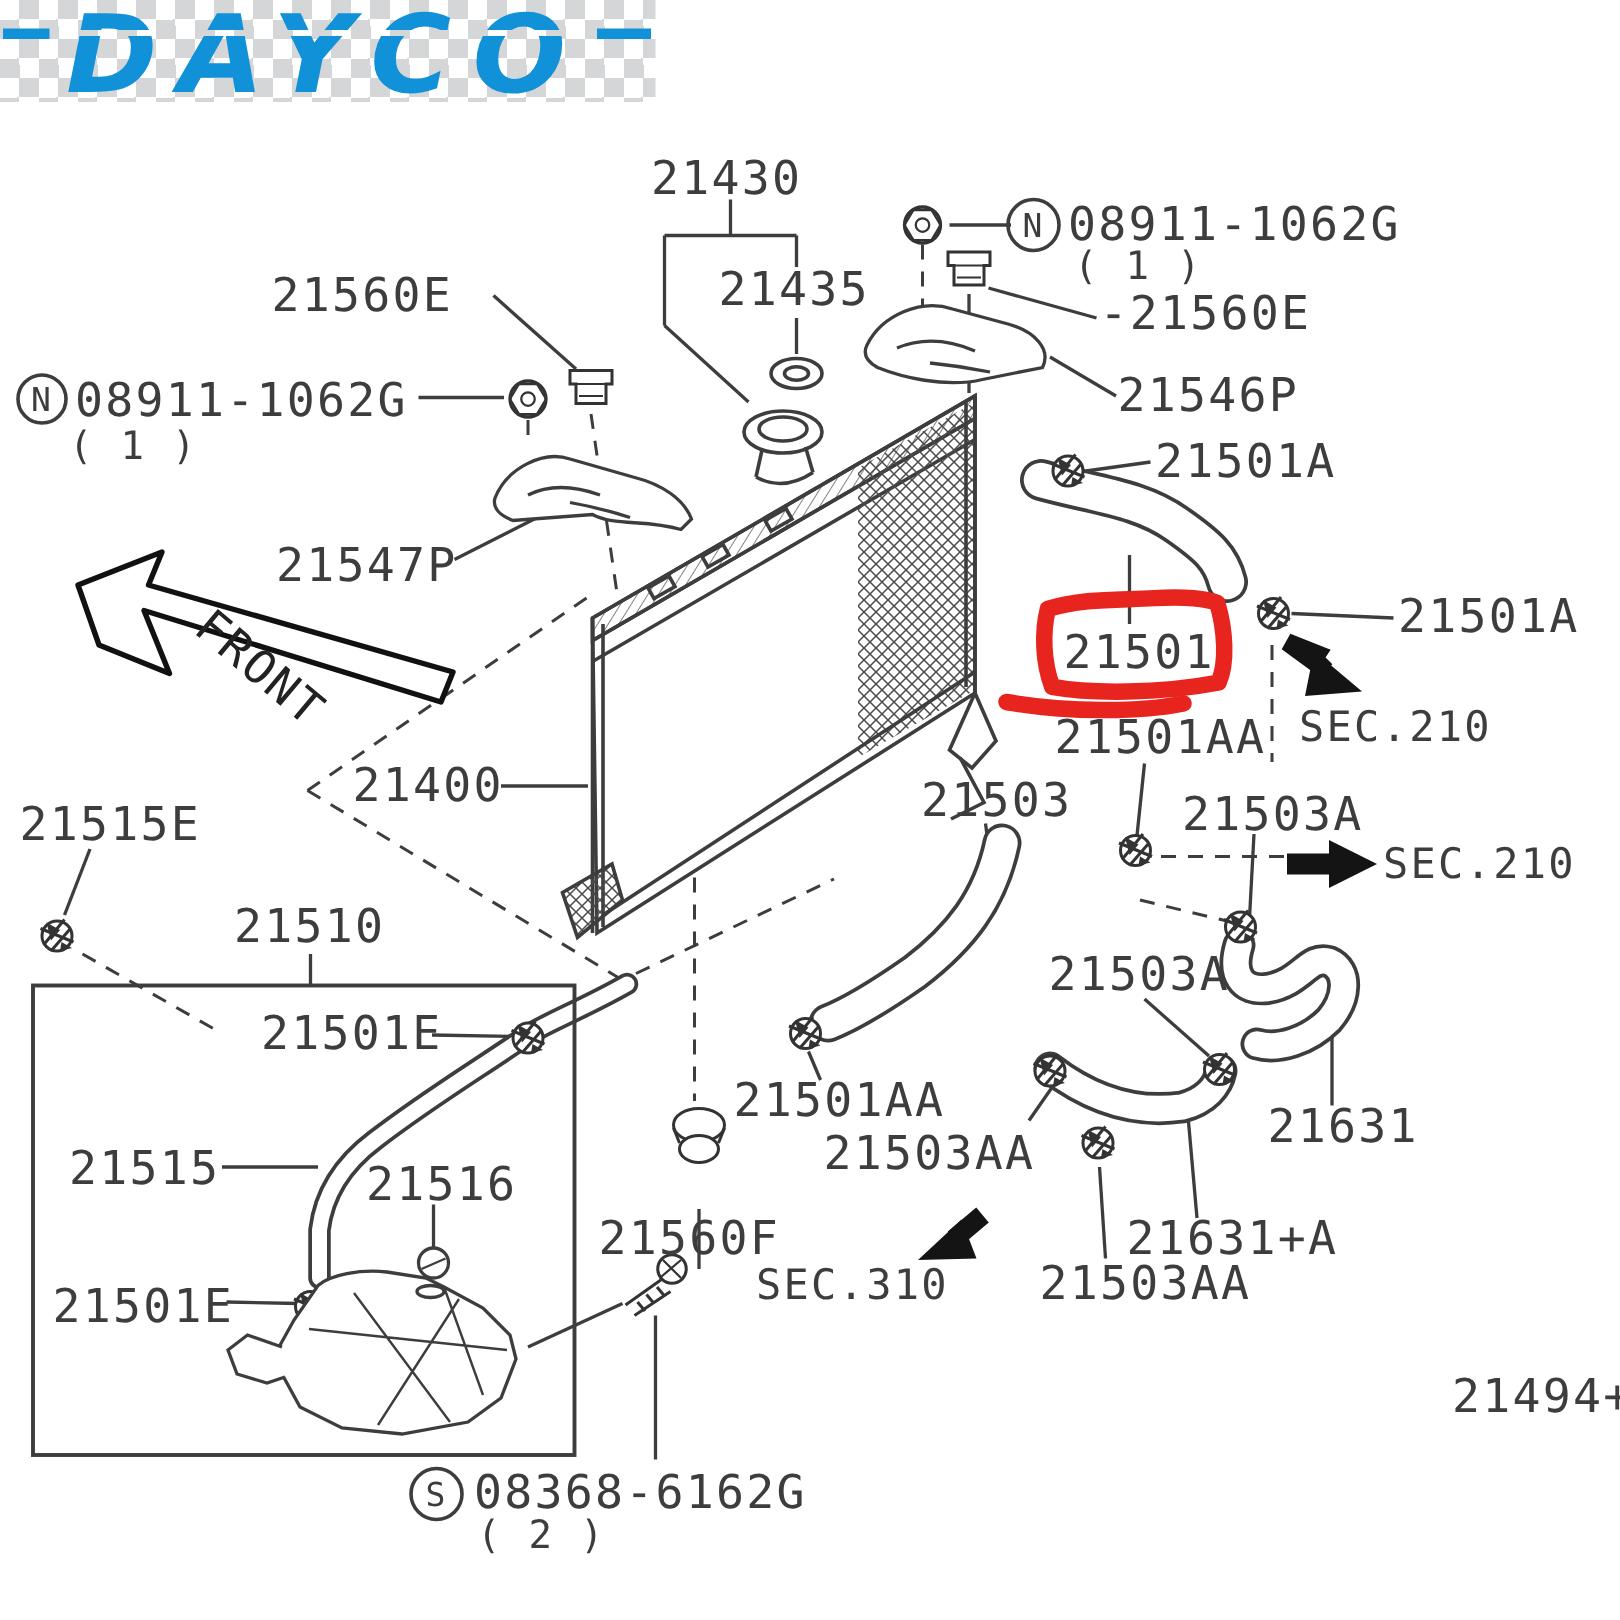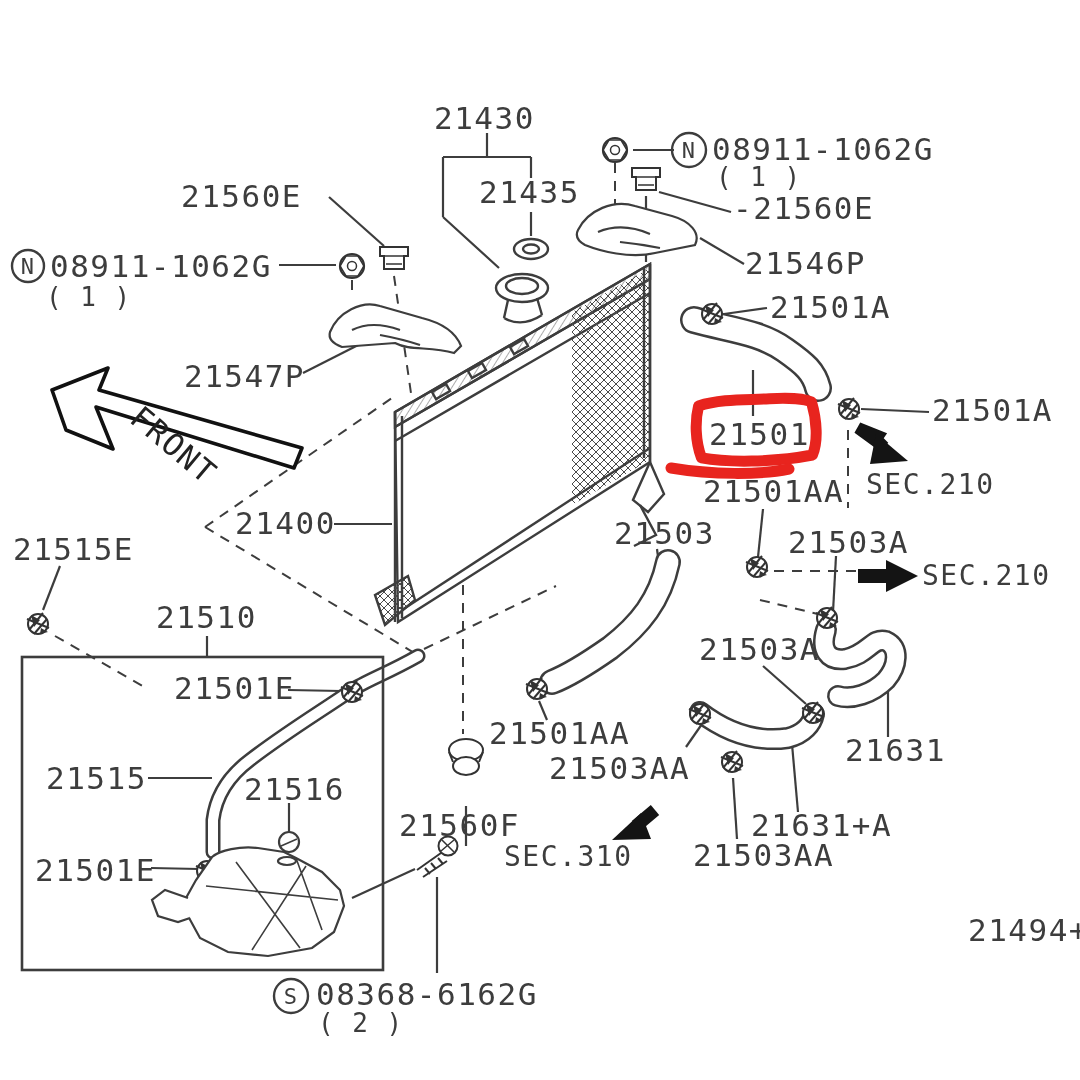--- a/index.html
+++ b/index.html
@@ -19,20 +19,27 @@
   .logo-slit{position:absolute;left:40px;top:20px;width:358px;height:4px;
     background-image:conic-gradient(#d4d6d8 90deg,#ffffff 90deg 180deg,#d4d6d8 180deg 270deg,#ffffff 270deg);
     background-size:26px 26px;background-position:-40px -20px;}
   svg text{letter-spacing:1.5px;}
 </style>
 </head>
 <body>
 
 <div class="stage">
 
+  <div class="logo-area">
+    <div class="checker"></div>
+    <div class="logo-line left"></div>
+    <div class="logo-line right"></div>
+    <span class="logo-text">DAYCO</span>
+    <div class="logo-slit"></div>
+  </div>
 
   <svg width="1080" height="1080" viewBox="0 0 1080 1080" font-size="31" fill="#3d3d3d" font-family="&quot;DejaVu Sans Mono&quot;, monospace">
     <defs>
       <pattern id="xh" width="8" height="8" patternUnits="userSpaceOnUse">
         <path d="M0,8 L8,0 M0,0 L8,8" stroke="#4a4a4a" stroke-width="1"></path>
       </pattern>
       <pattern id="fins" width="6" height="6" patternUnits="userSpaceOnUse" patternTransform="rotate(32)">
         <line x1="0" y1="0" x2="0" y2="6" stroke="#5a5a5a" stroke-width="1"></line>
       </pattern>
       <g id="clampSym" stroke="#333" fill="none" stroke-width="2">

